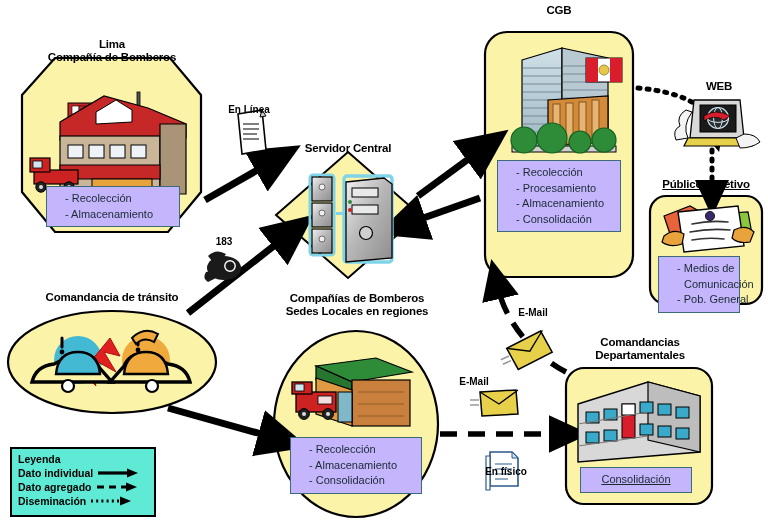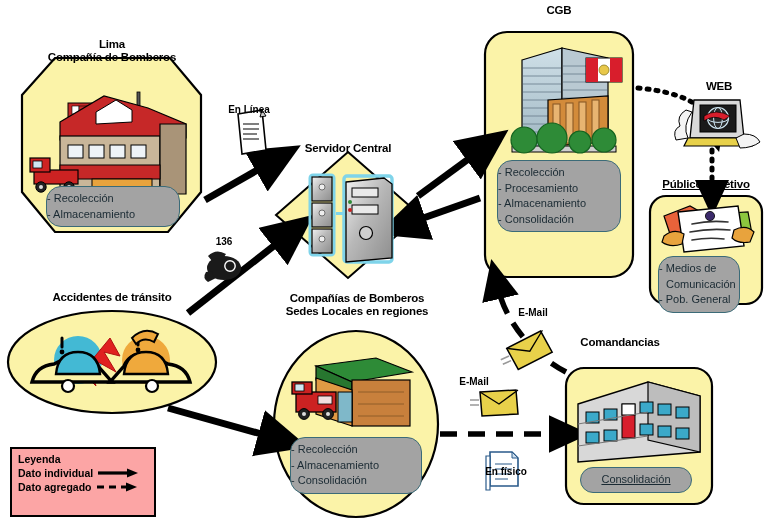--- a/index.html
+++ b/index.html
@@ -5,25 +5,25 @@
   html,body{margin:0;padding:0;background:#ffffff;}
   body{width:768px;height:531px;position:relative;overflow:hidden;
        font-family:"Liberation Sans",sans-serif;}
   #stage{position:absolute;left:0;top:0;width:768px;height:531px;}
   svg#canvas{position:absolute;left:0;top:0;width:768px;height:531px;}
 
   .node-title{position:absolute;text-align:center;font-weight:bold;
               font-size:11.5px;color:#000;line-height:13px;letter-spacing:-0.2px;}
   .edge-label{position:absolute;font-weight:bold;font-size:10px;color:#000;
               text-align:center;line-height:12px;}
-  .infobox{position:absolute;background:#a3a3a3;border:1.6px solid #3b6b78;
-           border-radius:15px;box-sizing:border-box;padding:4px 0;}
+  .infobox{position:absolute;background:#c4b5fd;border:1.6px solid #3b6b78;
+           border-radius:0;box-sizing:border-box;padding:4px 18px;}
   .infobox .line{font-size:11px;color:#1a2a33;line-height:15.5px;white-space:nowrap;}
   .infobox.center .line{text-align:center;text-decoration:underline;}
-  .legend{position:absolute;background:#fca5a5;border:2.5px solid #000;
+  .legend{position:absolute;background:#5eead4;border:2.5px solid #000;
           box-sizing:border-box;padding:4px 6px 5px 6px;}
   .legend .lrow{display:flex;align-items:center;height:14px;}
   .legend .ltext{font-size:10.5px;font-weight:bold;color:#000;white-space:nowrap;}
   .legend .ltitle{font-size:10.5px;font-weight:bold;color:#000;margin-bottom:1px;}
   .legend .lart{margin-left:4px;}
 </style>
 </head>
 <body>
 
 <div id="stage">
@@ -339,21 +339,21 @@
 <div class="node-title" style="left:18px;top:38px;width:188px;">
   <div>Lima</div>
   <div>Compañía de Bomberos</div>
 </div>
 <div class="infobox" style="left:46px;top:186px;width:134px;">
   <div class="line">- Recolección</div>
   <div class="line">- Almacenamiento</div>
 </div>
 
 <div class="node-title" style="left:12px;top:291px;width:200px;">
-  <div>Accidentes de tránsito</div>
+  <div>Comandancia de tránsito</div>
 </div>
 
 <div class="node-title" style="left:266px;top:292px;width:182px;">
   <div>Compañías de Bomberos</div>
   <div>Sedes Locales en regiones</div>
 </div>
 
 <div class="node-title" style="left:282px;top:142px;width:132px;">
   <div>Servidor Central</div>
 </div>
@@ -366,22 +366,23 @@
 <div class="node-title" style="left:478px;top:4px;width:162px;">
   <div>CGB</div>
 </div>
 <div class="infobox" style="left:497px;top:160px;width:124px;">
   <div class="line">- Recolección</div>
   <div class="line">- Procesamiento</div>
   <div class="line">- Almacenamiento</div>
   <div class="line">- Consolidación</div>
 </div>
 
-<div class="node-title" style="left:552px;top:336px;width:136px;">
+<div class="node-title" style="left:572px;top:336px;width:136px;">
   <div>Comandancias</div>
+  <div>Departamentales</div>
 </div>
 <div class="infobox center" style="left:580px;top:467px;width:112px;">
   <div class="line">Consolidación</div>
 </div>
 
 <div class="node-title" style="left:648px;top:178px;width:116px;text-decoration:underline;">
   <div>Público Objetivo</div>
 </div>
 <div class="infobox" style="left:658px;top:256px;width:82px;">
   <div class="line">- Medios de</div>
@@ -390,21 +391,21 @@
 </div>
 
 <div class="node-title" style="left:692px;top:80px;width:54px;">
   <div>WEB</div>
 </div>
 
 <div class="edge-label" style="left:216px;top:104px;width:66px;">
   <span>En Línea</span>
 </div>
 <div class="edge-label" style="left:202px;top:236px;width:44px;">
-  <span>136</span>
+  <span>183</span>
 </div>
 <div class="edge-label" style="left:446px;top:376px;width:56px;">
   <span>E-Mail</span>
 </div>
 <div class="edge-label" style="left:476px;top:466px;width:60px;">
   <span>En físico</span>
 </div>
 <div class="edge-label" style="left:505px;top:307px;width:56px;">
   <span>E-Mail</span>
 </div>
@@ -422,15 +423,24 @@
   </div>
   <div class="lrow">
     <span class="ltext">Dato agregado</span>
     <span class="lart">
       <svg width="42" height="10" viewBox="0 0 42 10">
         <line x1="1" y1="5" x2="31" y2="5" stroke="#000" stroke-width="3.2" stroke-dasharray="7 5"></line>
         <polygon points="30,0.6 41,5 30,9.4" fill="#000"></polygon>
       </svg>
     </span>
   </div>
+  <div class="lrow">
+    <span class="ltext">Diseminación</span>
+    <span class="lart">
+      <svg width="42" height="10" viewBox="0 0 42 10">
+        <line x1="1" y1="5" x2="31" y2="5" stroke="#000" stroke-width="3.2" stroke-dasharray="2 3.2"></line>
+        <polygon points="30,0.6 41,5 30,9.4" fill="#000"></polygon>
+      </svg>
+    </span>
+  </div>
 </div>
 
 </div>
 
 </body></html>

